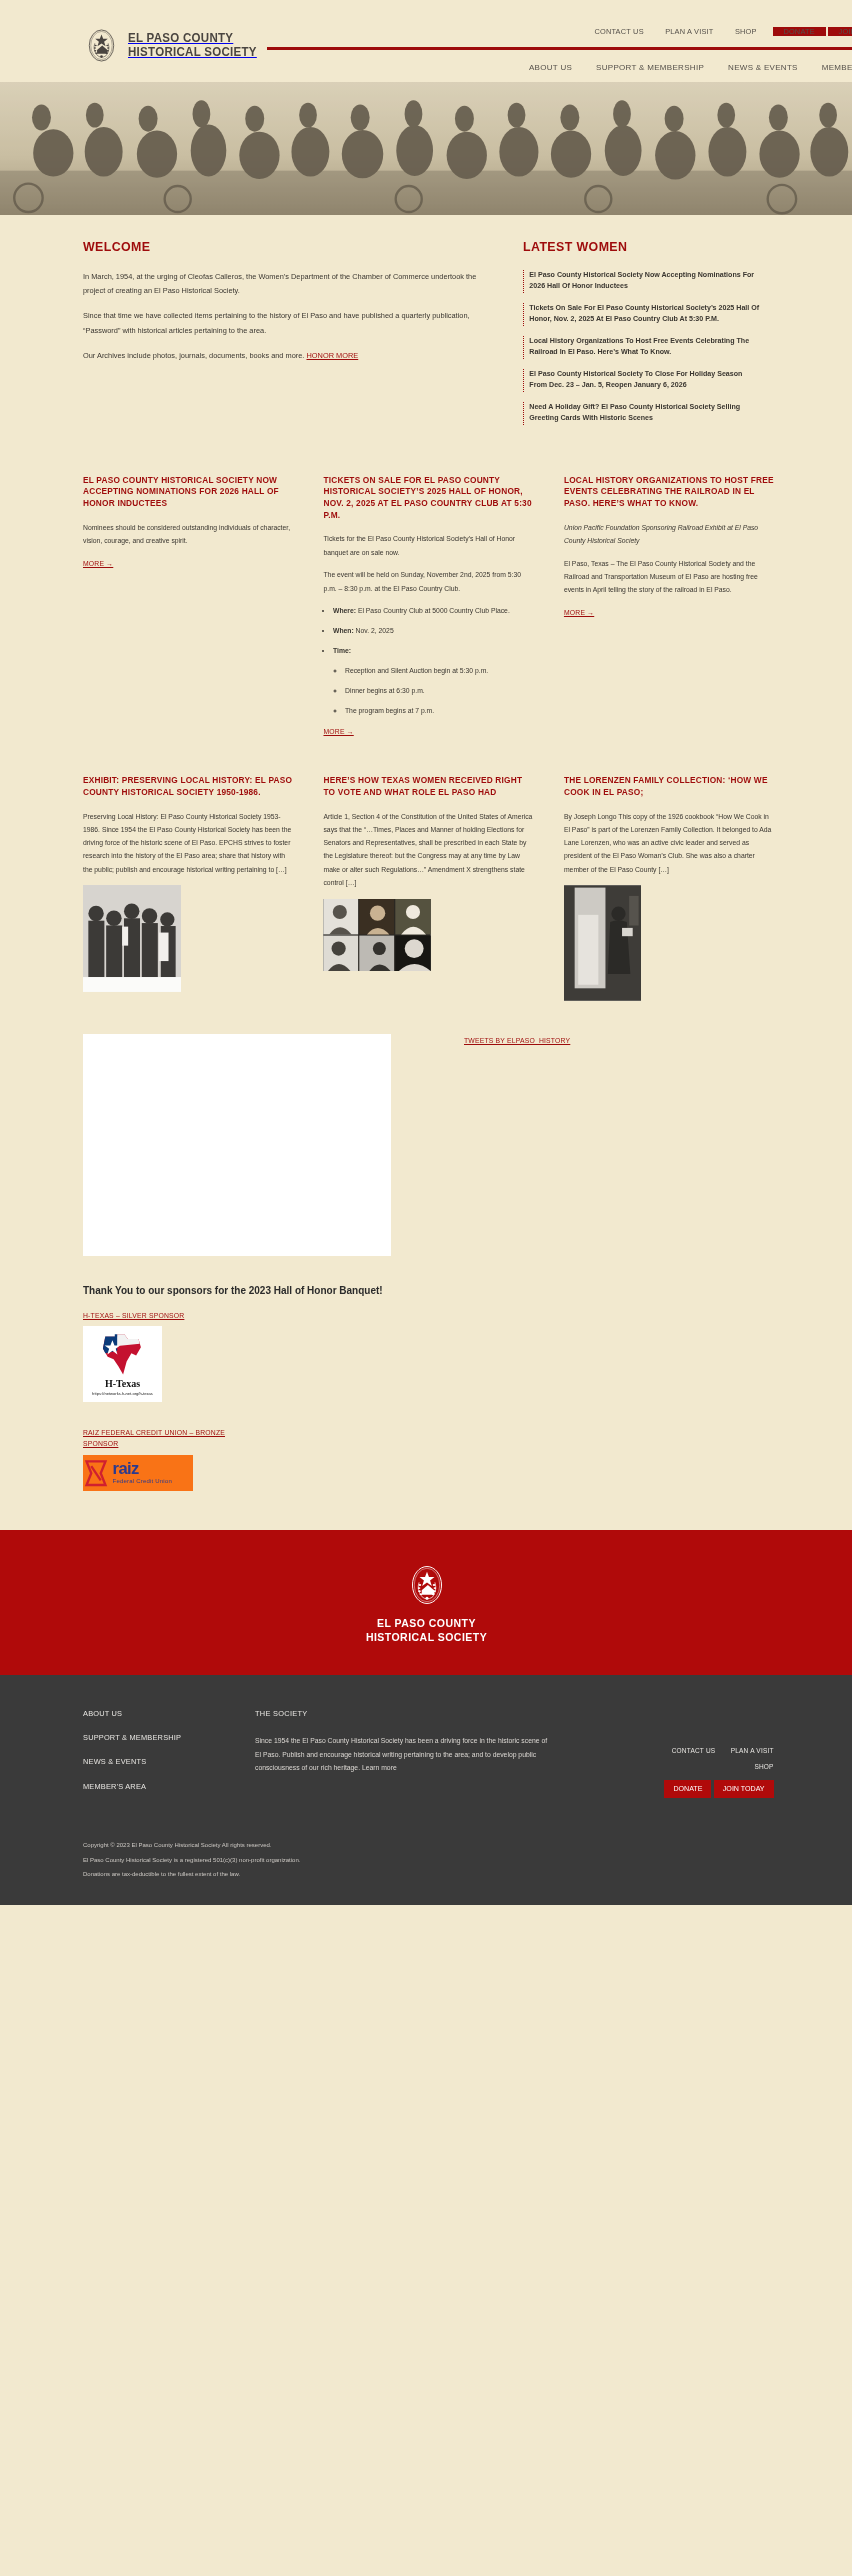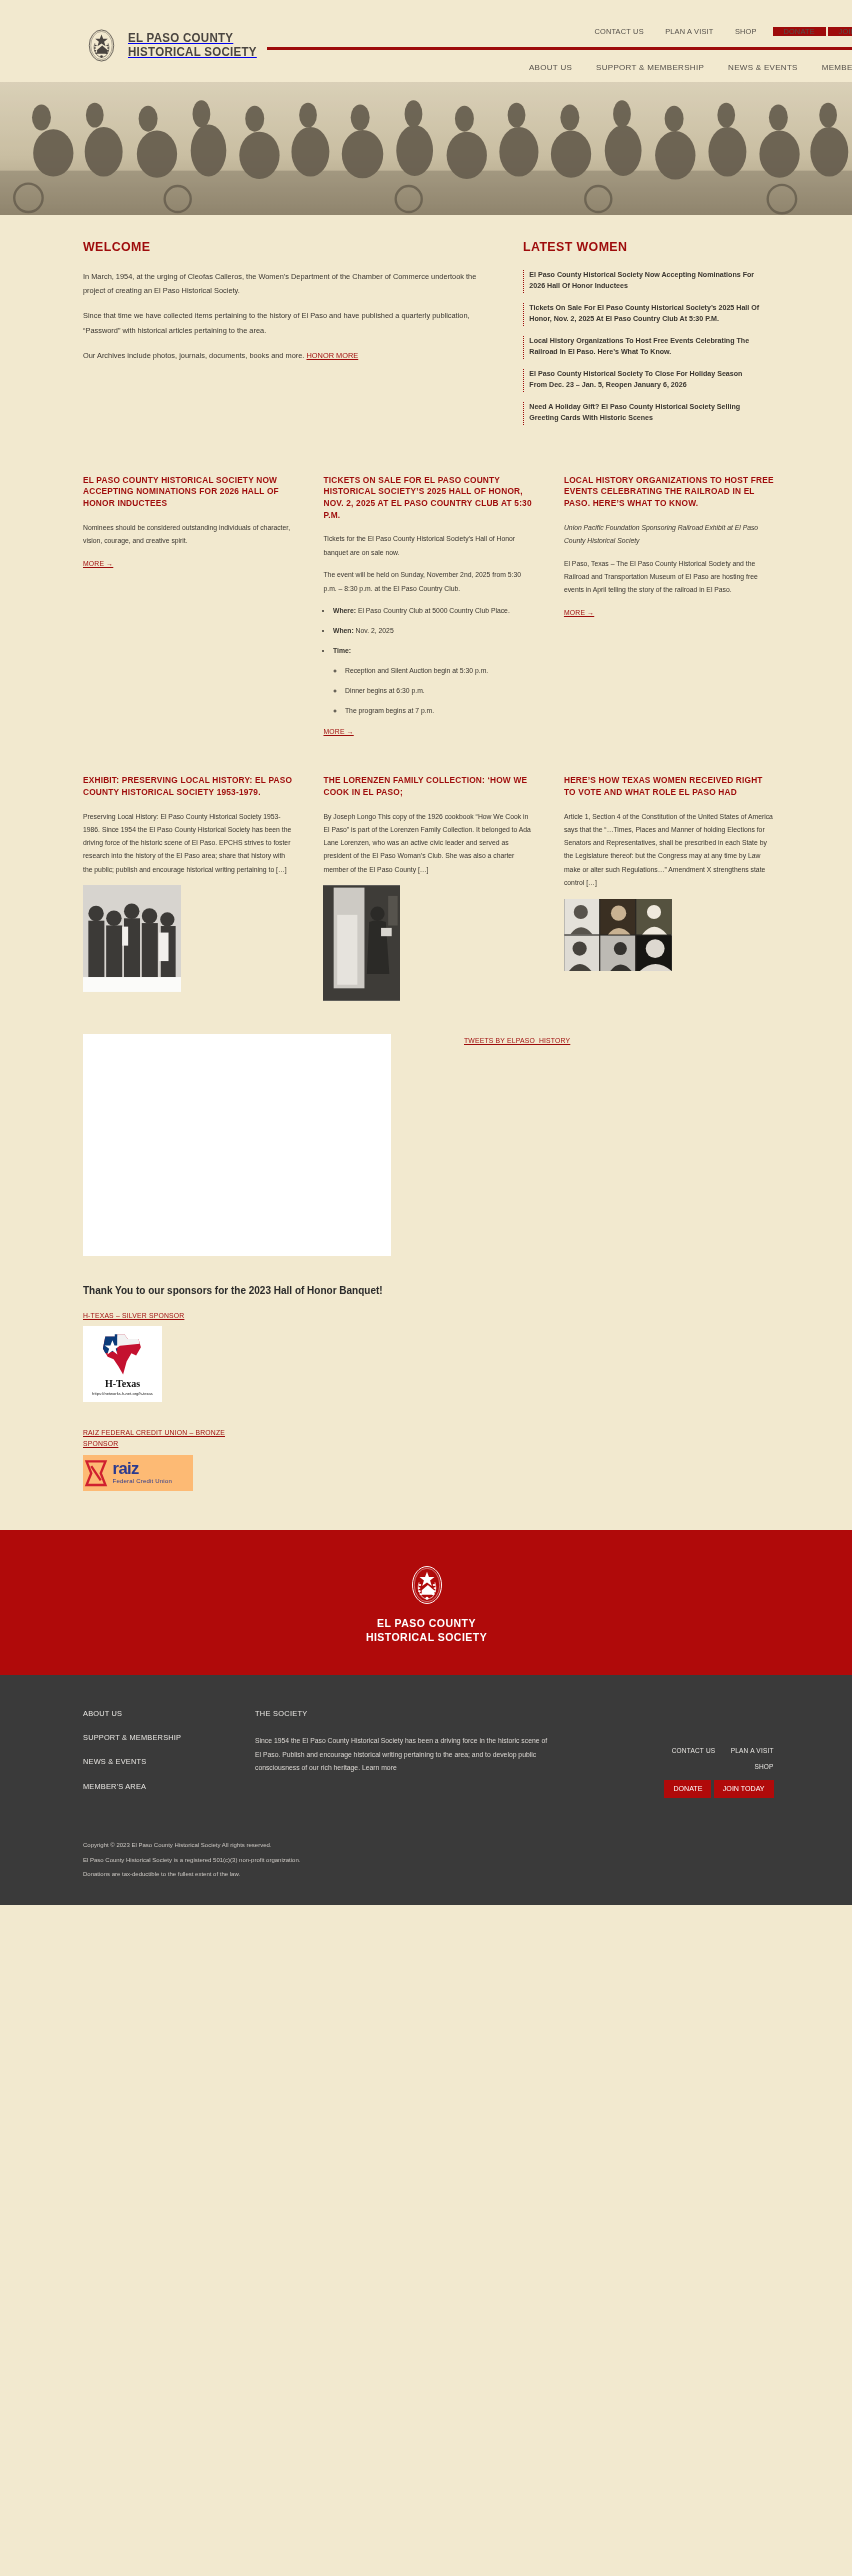--- a/index.html
+++ b/index.html
@@ -176,21 +176,21 @@
     margin-bottom: 4.7px;
     line-height: 1.6;
   }
   .sp-row { display: flex; }
   .sp-col-l { width: 349px; }
   .sp-col-r { width: 349px; }
   .logo-htexas {
     width: 79px; height: 76px; background: #fff;
     display: flex; flex-direction: column; align-items: center; justify-content: center;
   }
-  .logo-raiz { width: 110px; height: 36px; background: #fdba74; display: flex; align-items: center; }
+  .logo-raiz { width: 110px; height: 36px; background: #f97316; display: flex; align-items: center; }
   .logo-fcx { width: 154px; height: 16.6px; display: flex; align-items: center; gap: 3.6px; }
   .sp-block { margin-top: 26px; }
 
   
   .band { background: #b00a0a; padding: 33px 0 32px 0; text-align: center; }
   .band-seal { width: 44px; height: 44px; margin: 0 auto 10.7px auto; }
   .band-text .b1, .band-text .b2 {
     color: #fff; font-weight: bold; font-size: 11.3px; letter-spacing: 0.5px;
     transform: scaleX(0.93);
   }
@@ -388,21 +388,21 @@
       <p class="italic">Union Pacific Foundation Sponsoring Railroad Exhibit at El Paso County Historical Society</p>
       <p>El Paso, Texas – The El Paso County Historical Society and the Railroad and Transportation Museum of El Paso are hosting free events in April telling the story of the railroad in El Paso.</p>
       <a class="more" href="#">MORE →</a>
     </article>
   </div>
 </section>
 
 <section class="sec-articles2">
   <div class="wrap cols-3">
     <article class="art">
-      <h3>EXHIBIT: PRESERVING LOCAL HISTORY: EL PASO COUNTY HISTORICAL SOCIETY 1953-1979.</h3>
+      <h3>EXHIBIT: PRESERVING LOCAL HISTORY: EL PASO COUNTY HISTORICAL SOCIETY 1950-1986.</h3>
       <p>Preserving Local History: El Paso County Historical Society 1953-1986. Since 1954 the El Paso County Historical Society has been the driving force of the historic scene of El Paso. EPCHS strives to foster research into the history of the El Paso area; share that history with the public; publish and encourage historical writing pertaining to […]</p>
       <a class="thumb" href="#">
         <svg class="ph" width="98" height="107" viewBox="0 0 165 180">
           <rect width="165" height="180" fill="#e8e8e6"></rect>
           <rect y="0" width="165" height="155" fill="#d7d4cf"></rect>
           <g fill="#3c3a37">
             <circle cx="22" cy="48" r="13"></circle>
               <rect x="9" y="60" width="27" height="95"></rect>
             <circle cx="52" cy="56" r="13"></circle>
               <rect x="39" y="68" width="27" height="87"></rect>
@@ -411,38 +411,20 @@
             <circle cx="112" cy="52" r="13"></circle>
               <rect x="99" y="64" width="27" height="91"></rect>
             <circle cx="142" cy="58" r="12"></circle>
               <rect x="131" y="69" width="25" height="86"></rect>
           </g>
           <g fill="#f2f0ec">
             <rect x="66" y="70" width="10" height="32"></rect>
               <rect x="128" y="80" width="16" height="48"></rect>
           </g>
           <rect y="155" width="165" height="25" fill="#fbfbf9"></rect>
-        </svg>
-      </a>
-    </article>
-
-    <article class="art">
-      <h3>THE LORENZEN FAMILY COLLECTION: ‘HOW WE COOK IN EL PASO;</h3>
-      <p>By Joseph Longo This copy of the 1926 cookbook “How We Cook in El Paso”  is part of the  Lorenzen Family Collection. It belonged to Ada Lane Lorenzen, who was an active civic leader and served as president of the El Paso Woman’s Club. She was also a charter member of the El Paso County […]</p>
-      <a class="thumb" href="#">
-        <svg class="ph" width="77" height="116" viewBox="0 0 130 195">
-          <rect width="130" height="195" fill="#3e3c38"></rect>
-          <rect x="18" y="4" width="52" height="170" fill="#cdcac4"></rect>
-          <rect x="24" y="50" width="34" height="118" fill="#e6e3dd"></rect>
-          <g fill="#2b2a27">
-            <circle cx="92" cy="48" r="12"></circle>
-            <path d="M78 62 Q92 56 106 62 L112 150 L74 150 Z"></path>
-          </g>
-          <rect x="98" y="72" width="18" height="14" fill="#d9d6d0"></rect>
-          <rect x="110" y="18" width="16" height="50" fill="#56534d"></rect>
         </svg>
       </a>
     </article>
 
     <article class="art">
       <h3>HERE’S HOW TEXAS WOMEN RECEIVED RIGHT TO VOTE AND WHAT ROLE EL PASO HAD</h3>
       <p>Article 1, Section 4 of the Constitution of the United States of America says that the “…Times, Places and Manner of holding Elections for Senators and Representatives, shall be prescribed in each State by the Legislature thereof: but the Congress may at any time by Law make or alter such Regulations…”  Amendment X strengthens state control […]</p>
       <a class="thumb" href="#">
         <svg class="ph" width="108" height="72" viewBox="0 0 182 122">
           <rect width="182" height="122" fill="#2a2824"></rect>
@@ -472,20 +454,38 @@
               <path d="M78 122 Q95 100 114 122 Z"></path>
             </g>
           <rect x="122" y="62" width="60" height="60" fill="#171613"></rect>
           <g fill="#ddd8d0">
               <circle cx="154" cy="84" r="16"></circle>
               <path d="M128 122 Q154 98 182 122 Z"></path>
             </g>
         </svg>
       </a>
     </article>
+
+    <article class="art">
+      <h3>THE LORENZEN FAMILY COLLECTION: ‘HOW WE COOK IN EL PASO;</h3>
+      <p>By Joseph Longo This copy of the 1926 cookbook “How We Cook in El Paso”  is part of the  Lorenzen Family Collection. It belonged to Ada Lane Lorenzen, who was an active civic leader and served as president of the El Paso Woman’s Club. She was also a charter member of the El Paso County […]</p>
+      <a class="thumb" href="#">
+        <svg class="ph" width="77" height="116" viewBox="0 0 130 195">
+          <rect width="130" height="195" fill="#3e3c38"></rect>
+          <rect x="18" y="4" width="52" height="170" fill="#cdcac4"></rect>
+          <rect x="24" y="50" width="34" height="118" fill="#e6e3dd"></rect>
+          <g fill="#2b2a27">
+            <circle cx="92" cy="48" r="12"></circle>
+            <path d="M78 62 Q92 56 106 62 L112 150 L74 150 Z"></path>
+          </g>
+          <rect x="98" y="72" width="18" height="14" fill="#d9d6d0"></rect>
+          <rect x="110" y="18" width="16" height="50" fill="#56534d"></rect>
+        </svg>
+      </a>
+    </article>
   </div>
 </section>
 
 <section class="sec-tweets wrap">
   <div class="tw-box"></div>
   <a class="tw-link" href="#">TWEETS BY ELPASO_HISTORY</a>
 </section>
 
 <section class="sec-sponsors wrap">
   <div class="sp-title">Thank You to our sponsors for the 2023 Hall of Honor Banquet!</div>

